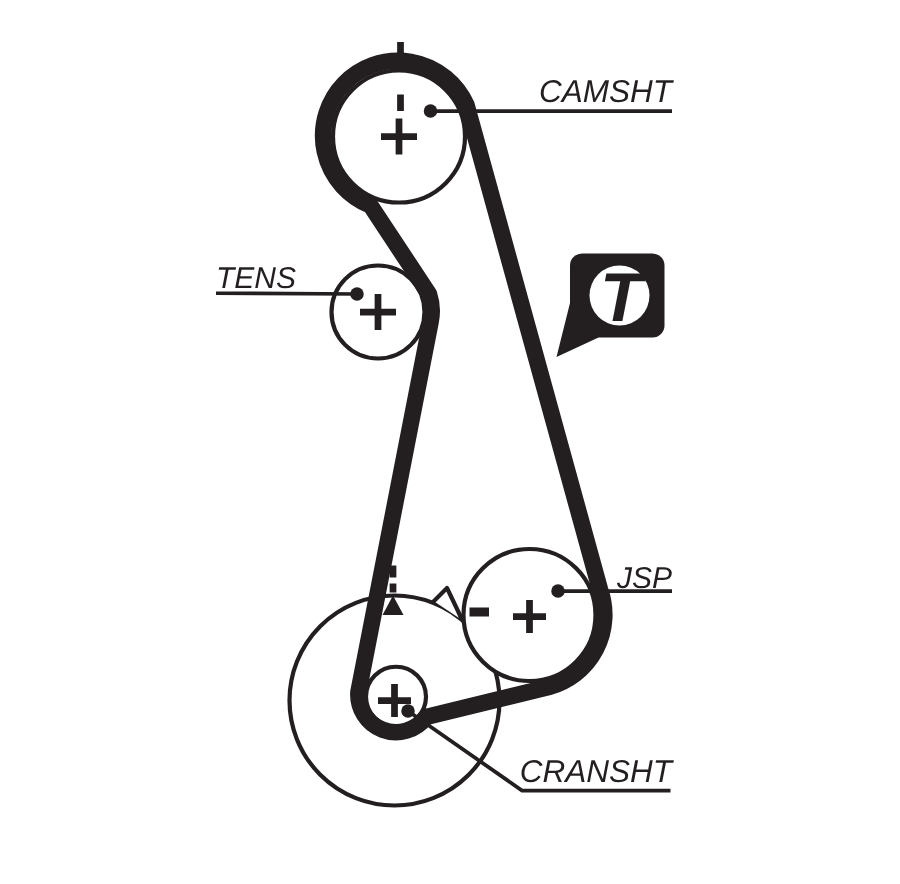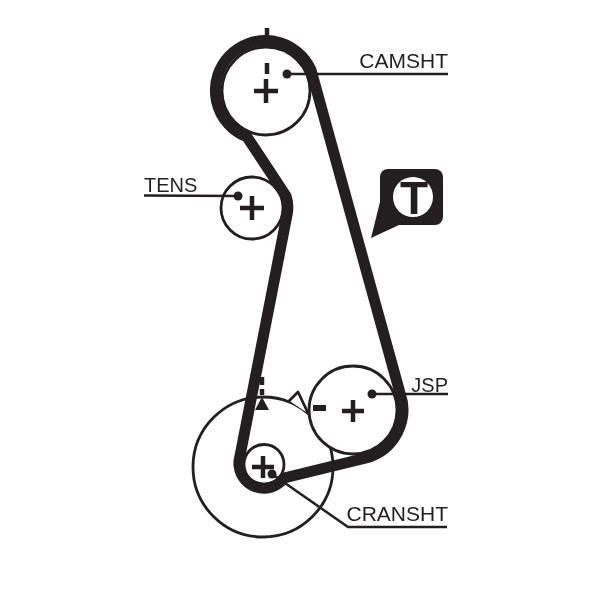--- a/index.html
+++ b/index.html
@@ -3,20 +3,21 @@
 <meta charset="utf-8">
 <style>
   html, body { margin: 0; padding: 0; background: #ffffff; }
   .stage {
     position: relative;
     width: 600px;
     height: 589px;
     background: #ffffff;
     overflow: hidden;
     font-family: "Liberation Sans", sans-serif;
+    font-style: italic;
   }
   svg { display: block; }
   .thin-circle { fill: #ffffff; stroke: #231f20; stroke-width: 2.8; }
   .eraser { fill: #ffffff; stroke: none; }
   .peak { fill: none; stroke: #231f20; stroke-width: 2.8; stroke-linejoin: round; }
   .belt { fill: none; stroke: #231f20; stroke-width: 11; stroke-linejoin: round; }
   .mark { stroke: #231f20; stroke-width: 4.5; stroke-linecap: butt; }
   .solid { fill: #231f20; stroke: none; }
   .leader { fill: none; stroke: #231f20; stroke-width: 2.5; }
   .dot { fill: #231f20; }

